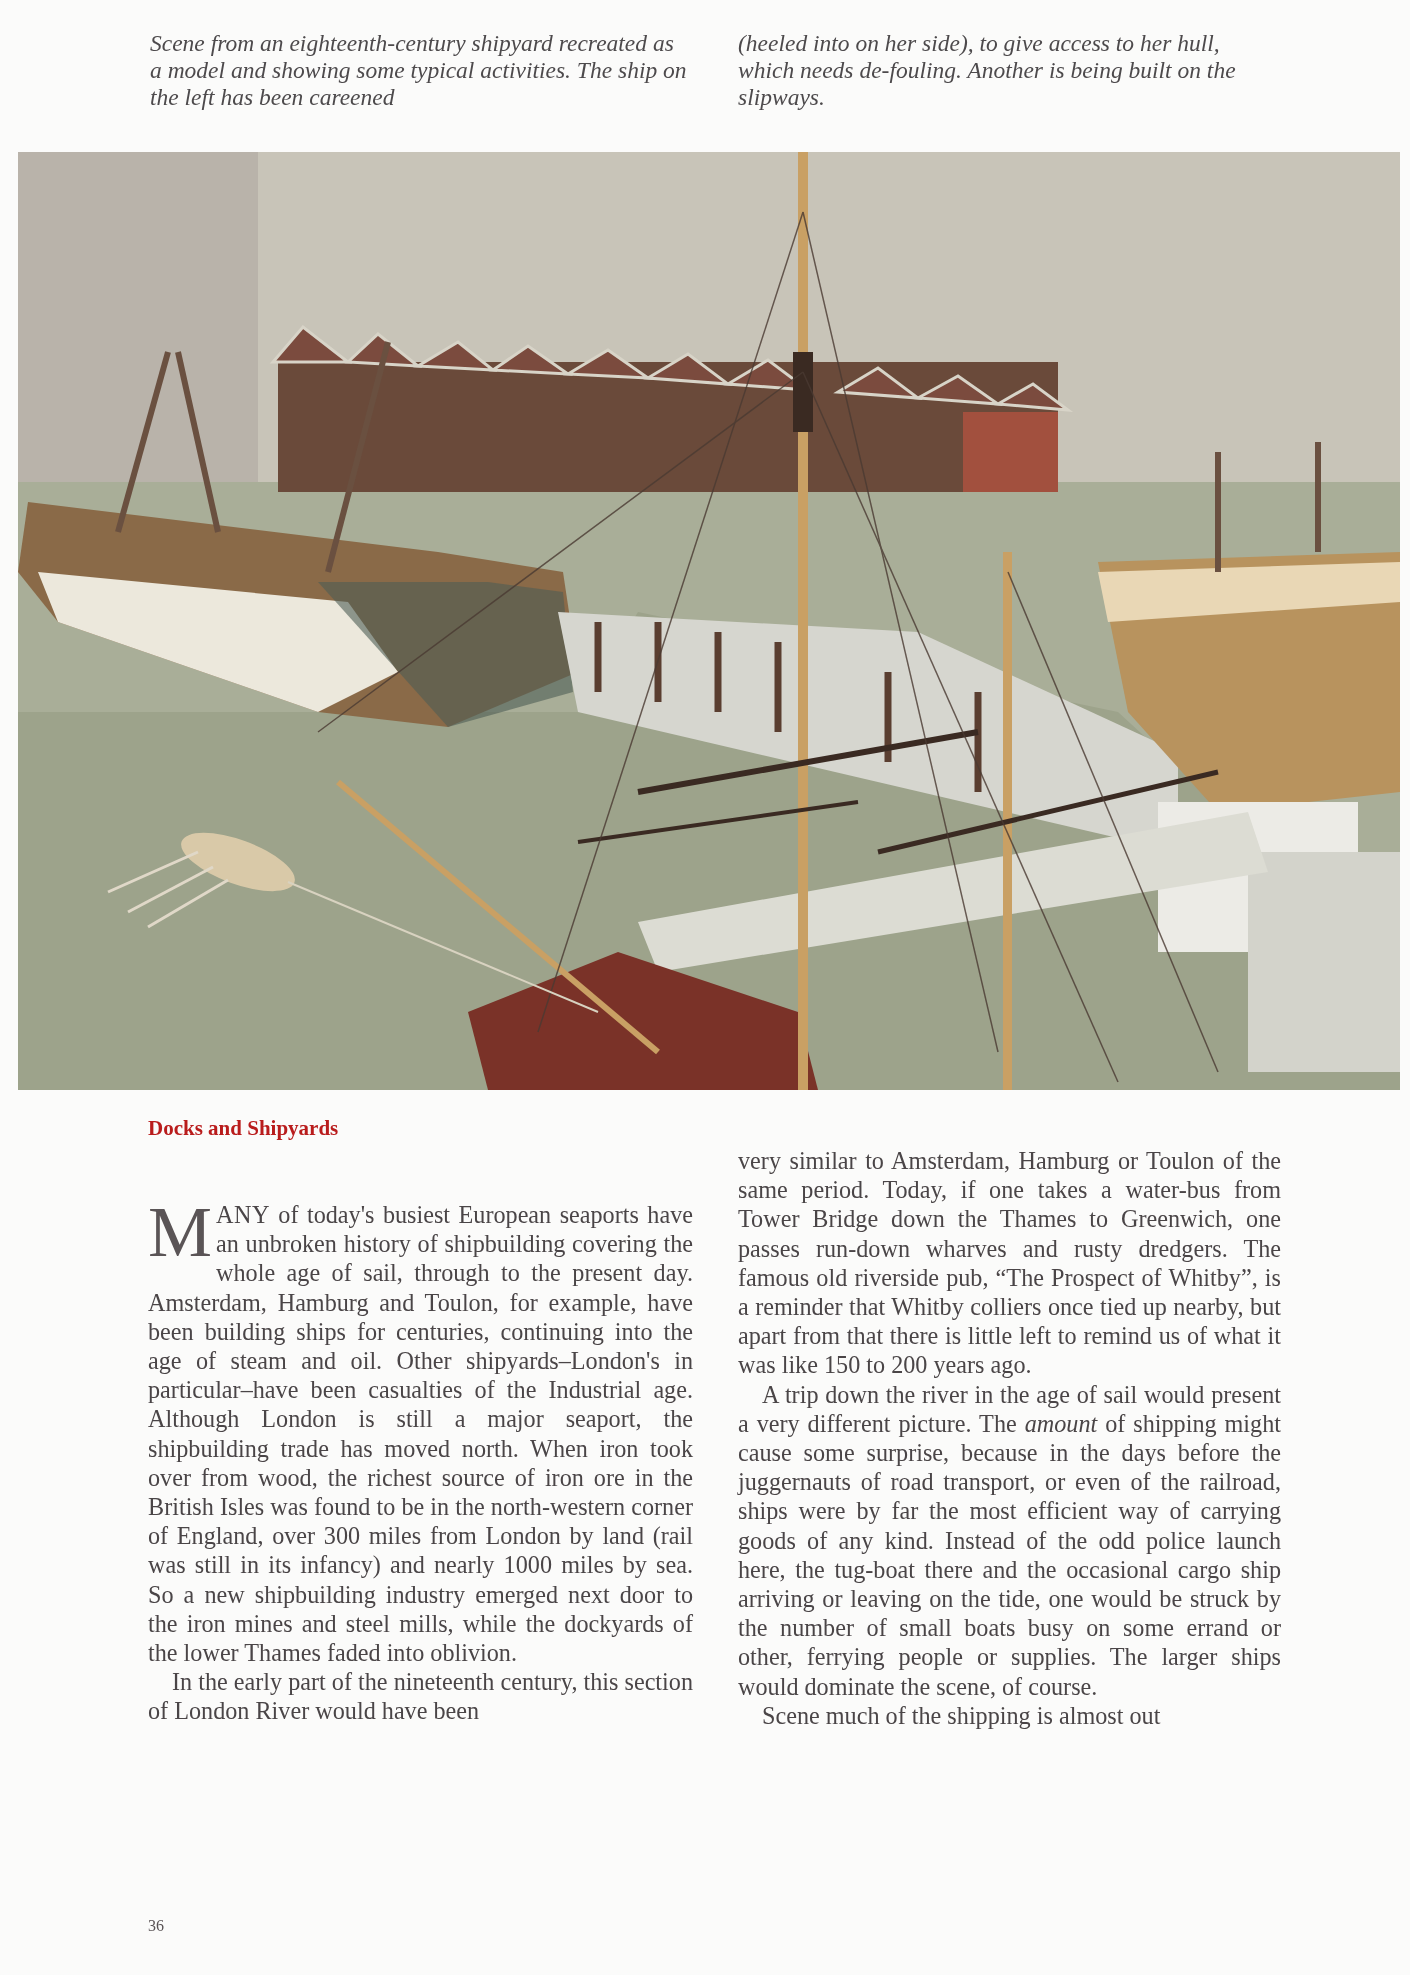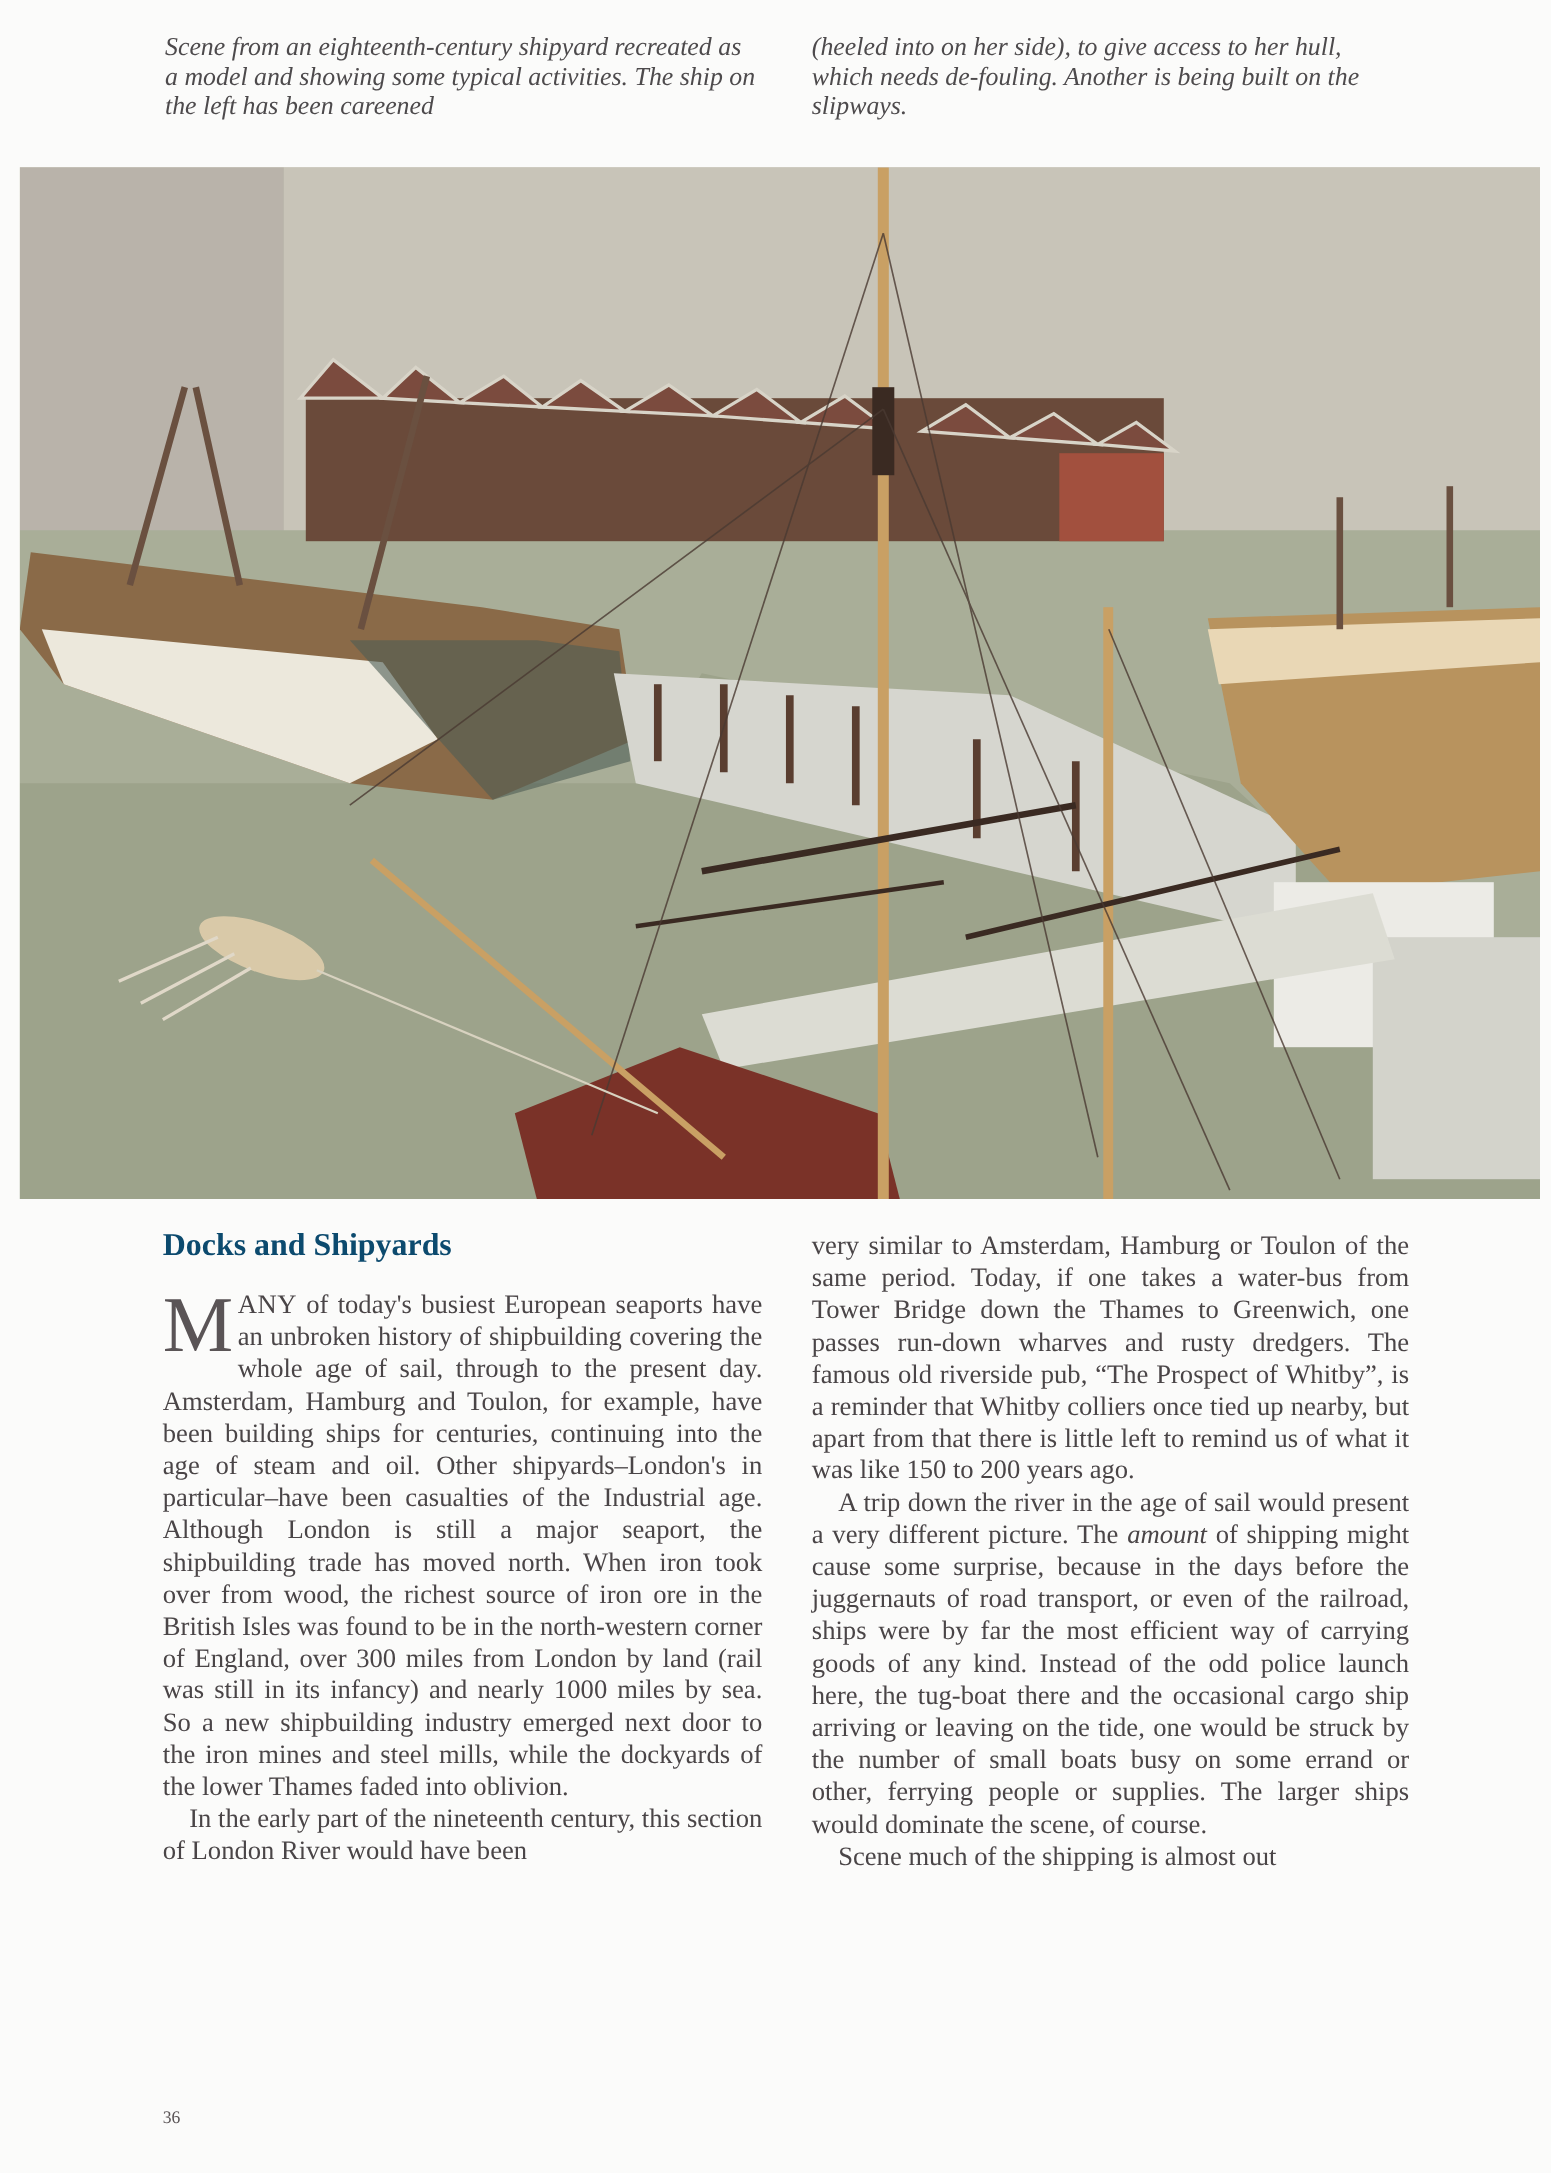--- a/index.html
+++ b/index.html
@@ -20,25 +20,25 @@
 
   .photo {
     position: absolute; left: 18px; top: 152px; width: 1382px; height: 938px;
     overflow: hidden;
     background: linear-gradient(180deg, #cbc7bb 0%, #c4c1b4 38%, #a9ad96 52%, #9ea58c 70%, #a3a892 100%);
   }
   .photo svg { position: absolute; left: 0; top: 0; width: 100%; height: 100%; }
 
   .heading {
     position: absolute; left: 148px; top: 1116px;
-    font-size: 29px; font-weight: bold; color: #0c4a6e; margin: 0;
+    font-size: 21px; font-weight: bold; color: #b91c1c; margin: 0;
   }
   .column {
     position: absolute; font-size: 24.2px; line-height: 29.2px;
-    text-align: justify; color: #4a4547;
+    text-align: justify; color: #4a4547; margin-top: 28px;
   }
   .column.left { left: 148px; top: 1172px; width: 545px; }
   .column.right { left: 738px; top: 1118px; width: 543px; }
   .column p { margin: 0; text-indent: 24px; }
   .column p.first { text-indent: 0; }
   .dropcap {
     float: left; font-size: 72px; line-height: 56px; margin: 4px 4px 0 0;
     color: #5a5456;
   }
   .sc { letter-spacing: 0.5px; }

